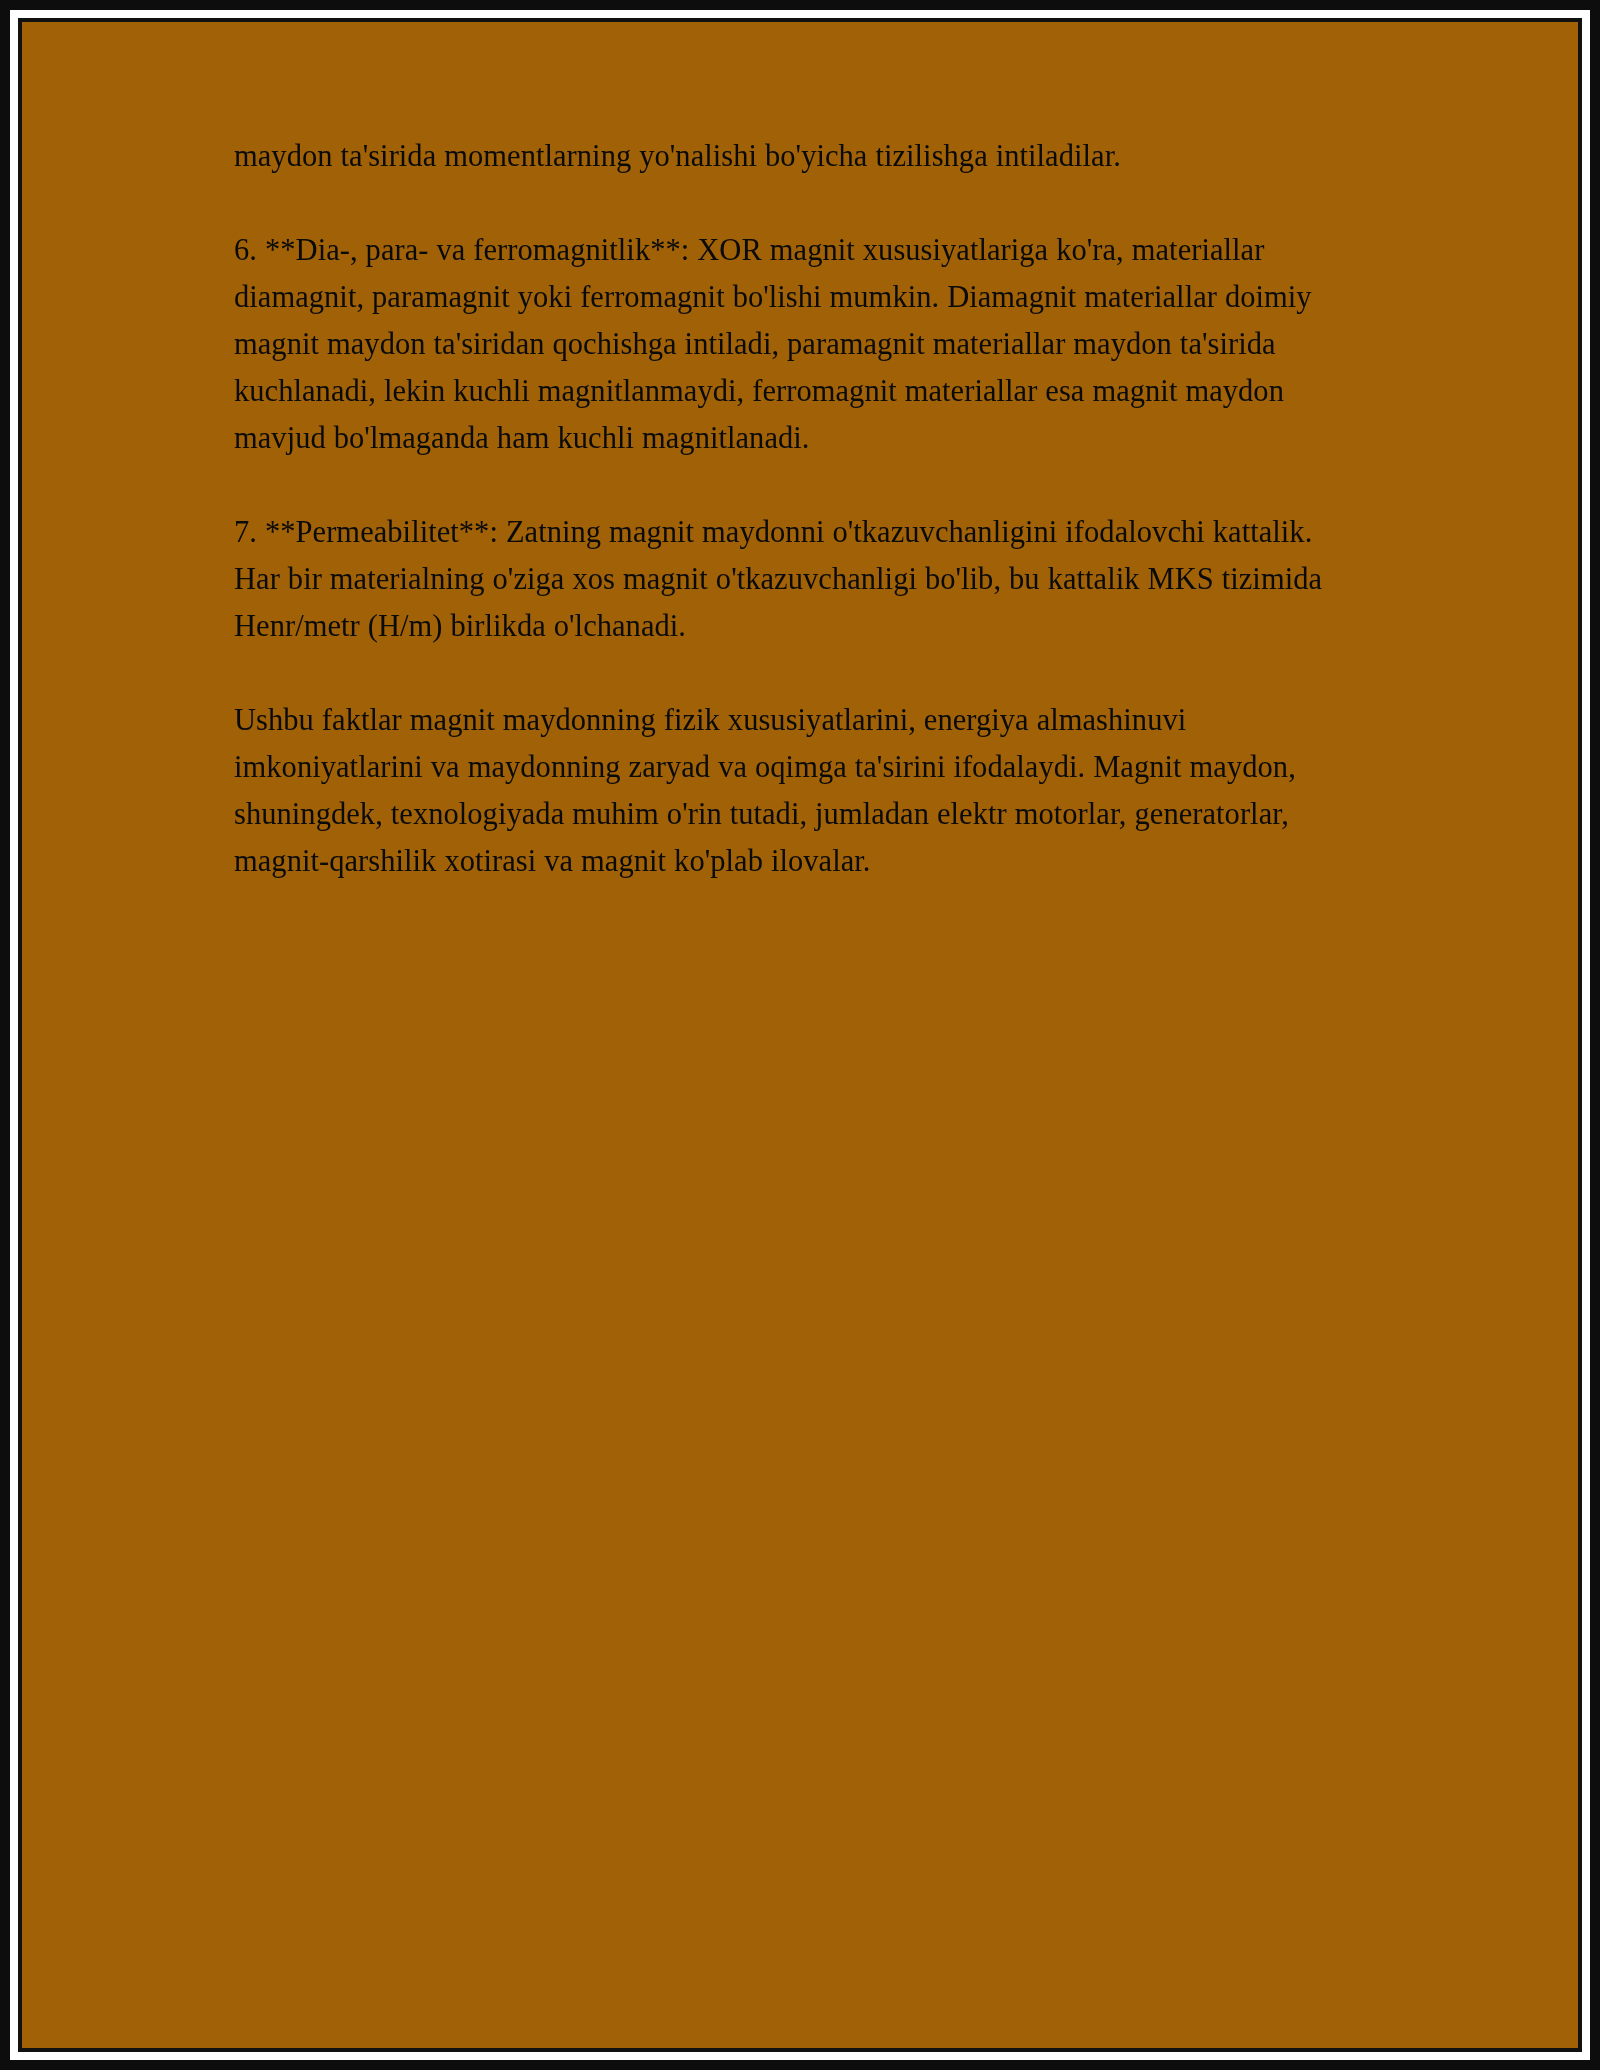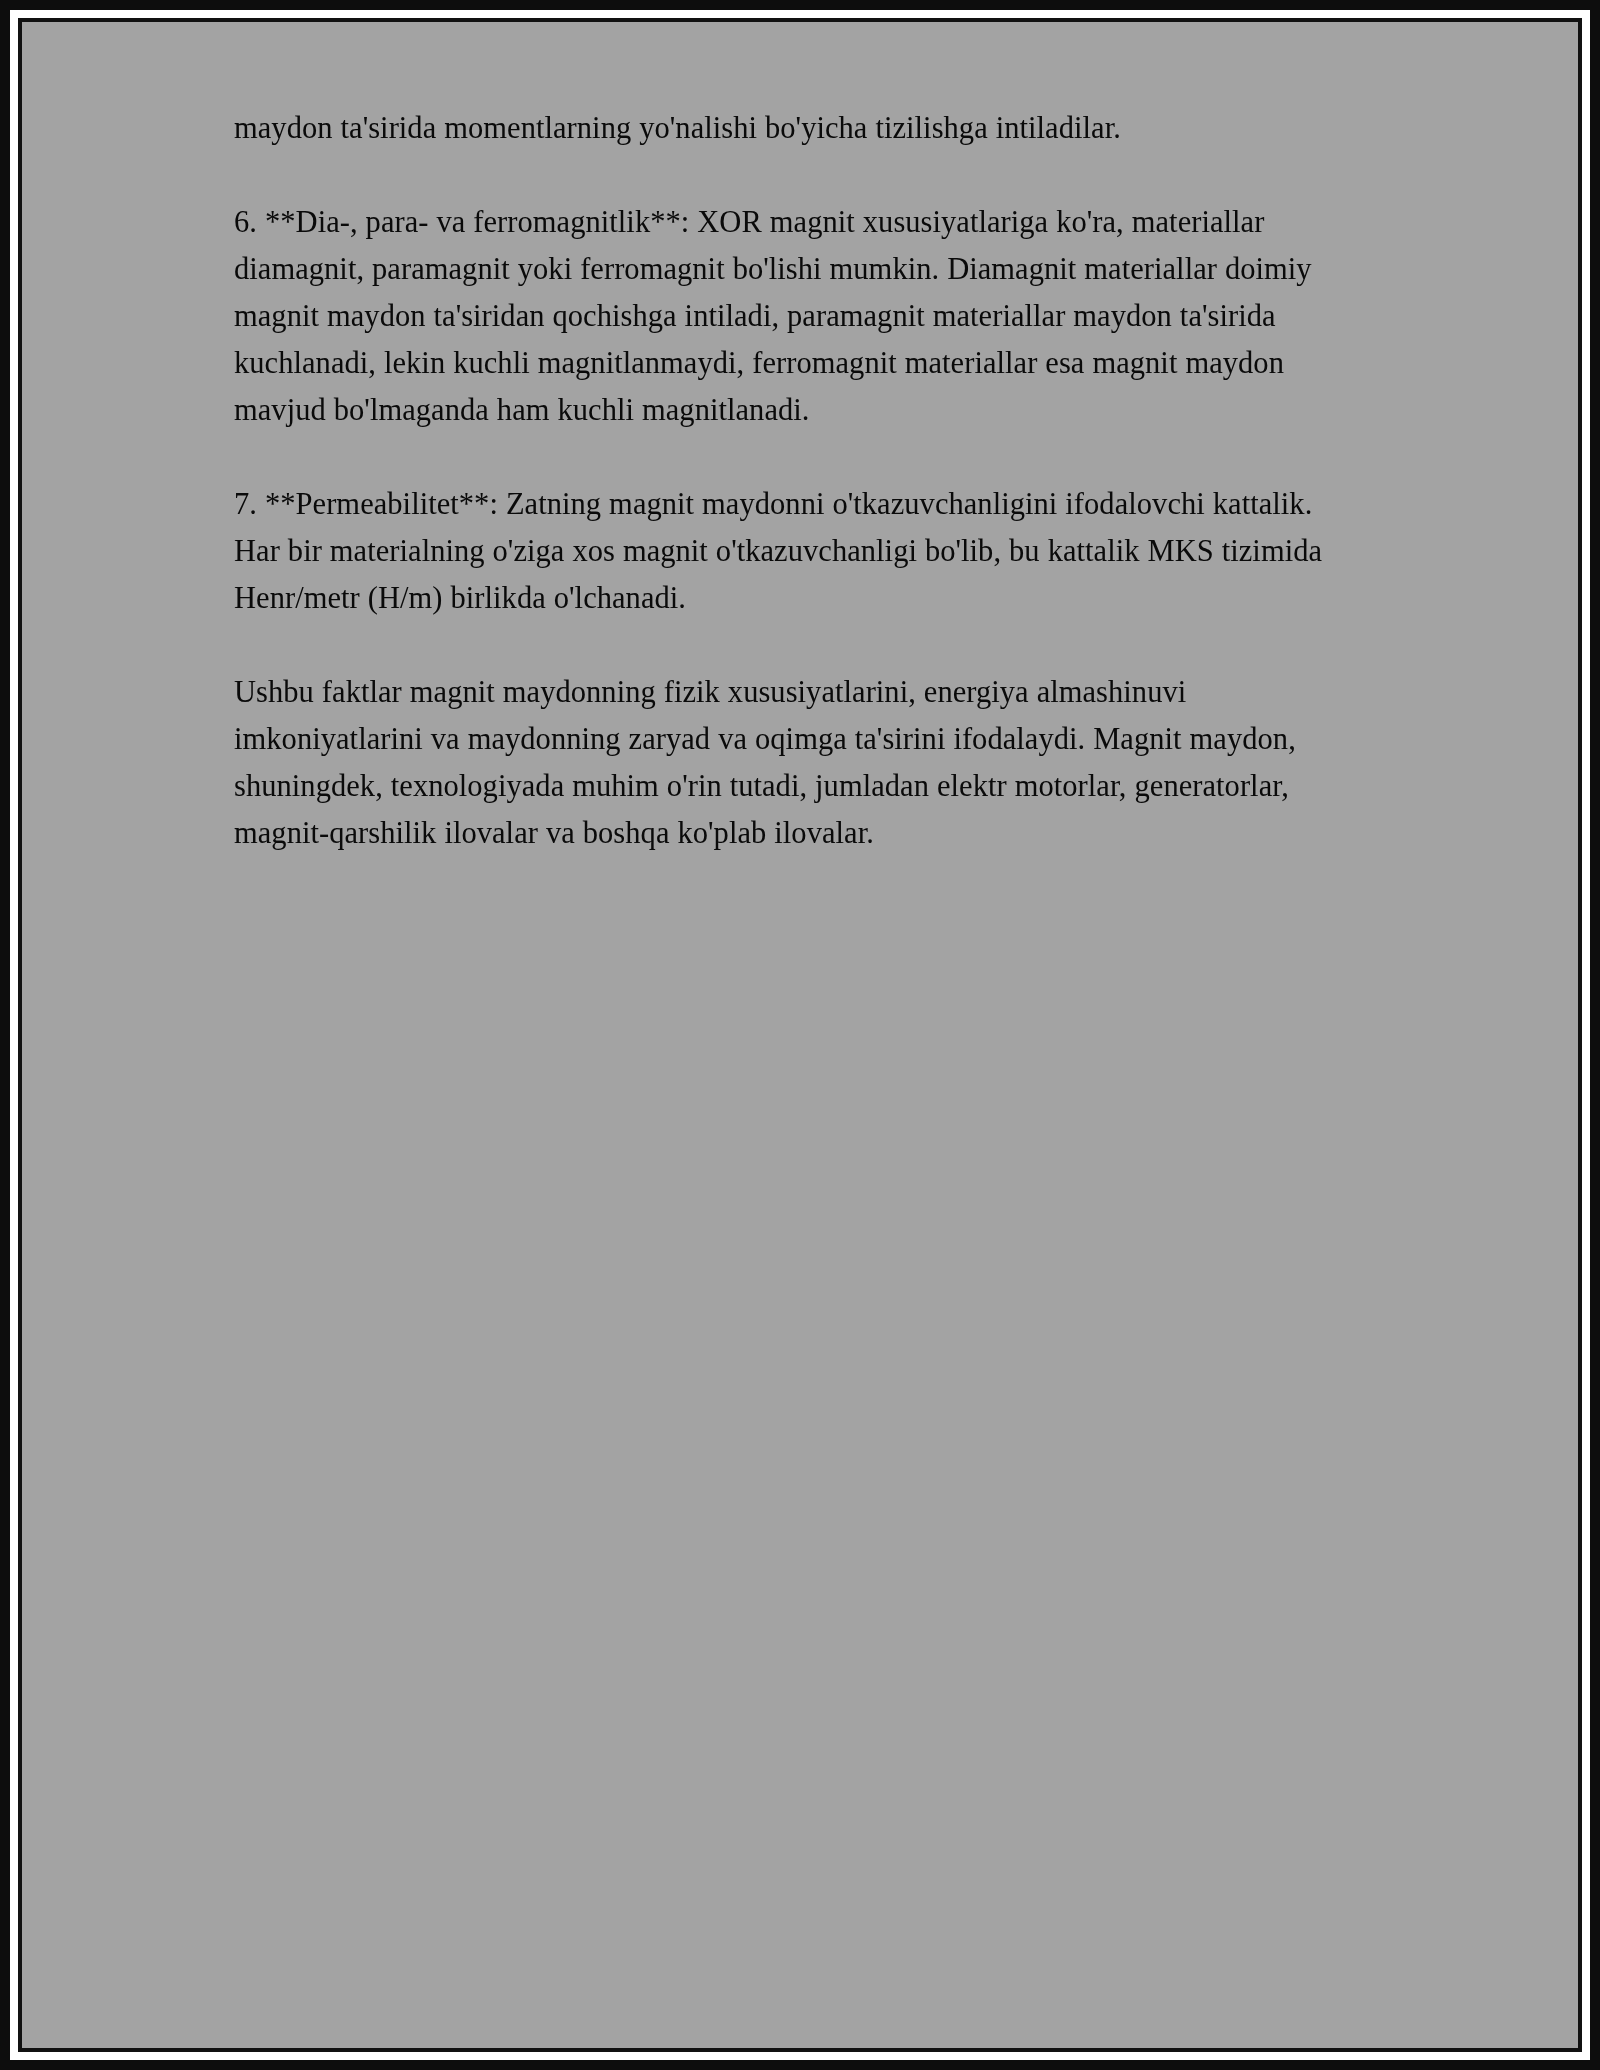--- a/index.html
+++ b/index.html
@@ -38,22 +38,22 @@
     width: 100%;
     height: 100%;
     background: #ffffff;
     border: 4px solid #111111;
   }
 
   .page-body {
     box-sizing: border-box;
     width: 100%;
     height: 100%;
-    background: #a3a3a3;
-    padding: 83px 212px 0 212px;
+    background: #a16207;
+    padding: 111px 212px 0 212px;
   }
 
   .doc-text {
     font-size: 30.5px;
     line-height: 47px;
     color: #0a0a0a;
     text-align: left;
     letter-spacing: 0.05px;
     word-spacing: 0.3px;
   }
@@ -76,19 +76,19 @@
       <div class="page-body">
         <div class="doc-text">
 
           <p class="doc-paragraph">maydon ta'sirida momentlarning yo'nalishi bo'yicha tizilishga intiladilar.</p>
 
           <p class="doc-paragraph">6. **Dia-, para- va ferromagnitlik**: XOR magnit xususiyatlariga ko'ra, materiallar diamagnit, paramagnit yoki ferromagnit bo'lishi mumkin. Diamagnit materiallar doimiy magnit maydon ta'siridan qochishga intiladi, paramagnit materiallar maydon ta'sirida kuchlanadi, lekin kuchli magnitlanmaydi, ferromagnit materiallar esa magnit maydon mavjud bo'lmaganda ham kuchli magnitlanadi.</p>
 
           <p class="doc-paragraph">7. **Permeabilitet**: Zatning magnit maydonni o'tkazuvchanligini ifodalovchi kattalik. Har bir materialning o'ziga xos magnit o'tkazuvchanligi bo'lib, bu kattalik MKS tizimida Henr/metr (H/m) birlikda o'lchanadi.</p>
 
 
-          <p class="doc-paragraph">Ushbu faktlar magnit maydonning fizik xususiyatlarini, energiya almashinuvi imkoniyatlarini va maydonning zaryad va oqimga ta'sirini ifodalaydi. Magnit maydon, shuningdek, texnologiyada muhim o'rin tutadi, jumladan elektr motorlar, generatorlar, magnit-qarshilik ilovalar va boshqa ko'plab ilovalar.</p>
+          <p class="doc-paragraph">Ushbu faktlar magnit maydonning fizik xususiyatlarini, energiya almashinuvi imkoniyatlarini va maydonning zaryad va oqimga ta'sirini ifodalaydi. Magnit maydon, shuningdek, texnologiyada muhim o'rin tutadi, jumladan elektr motorlar, generatorlar, magnit-qarshilik xotirasi va magnit ko'plab ilovalar.</p>
 
         </div>
       </div>
     </div>
   </div>
 </div>
 
 </body></html>

